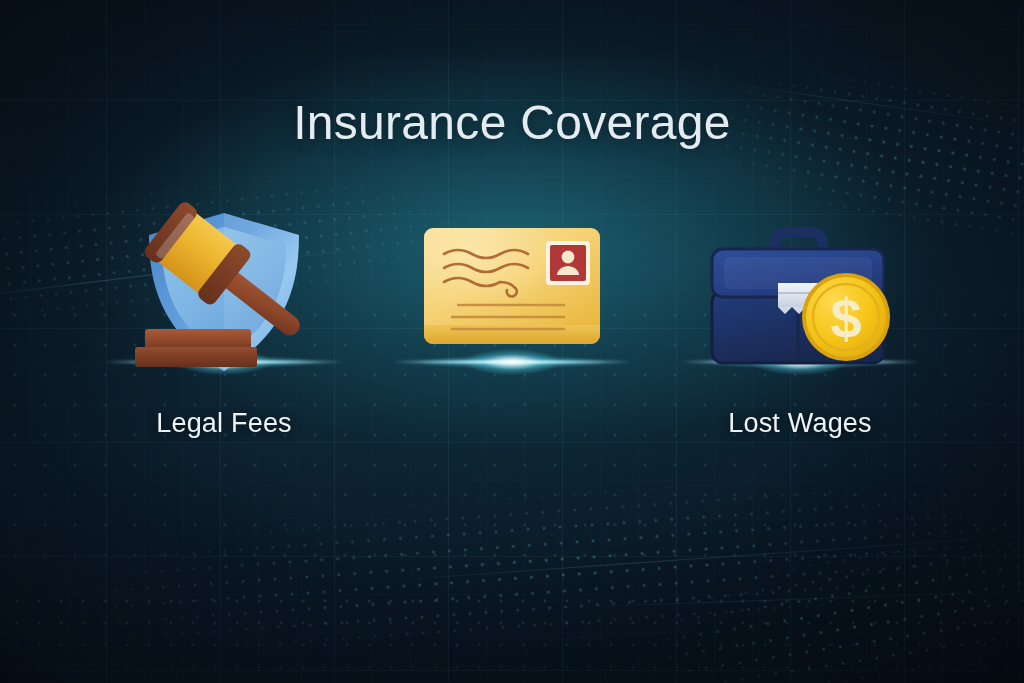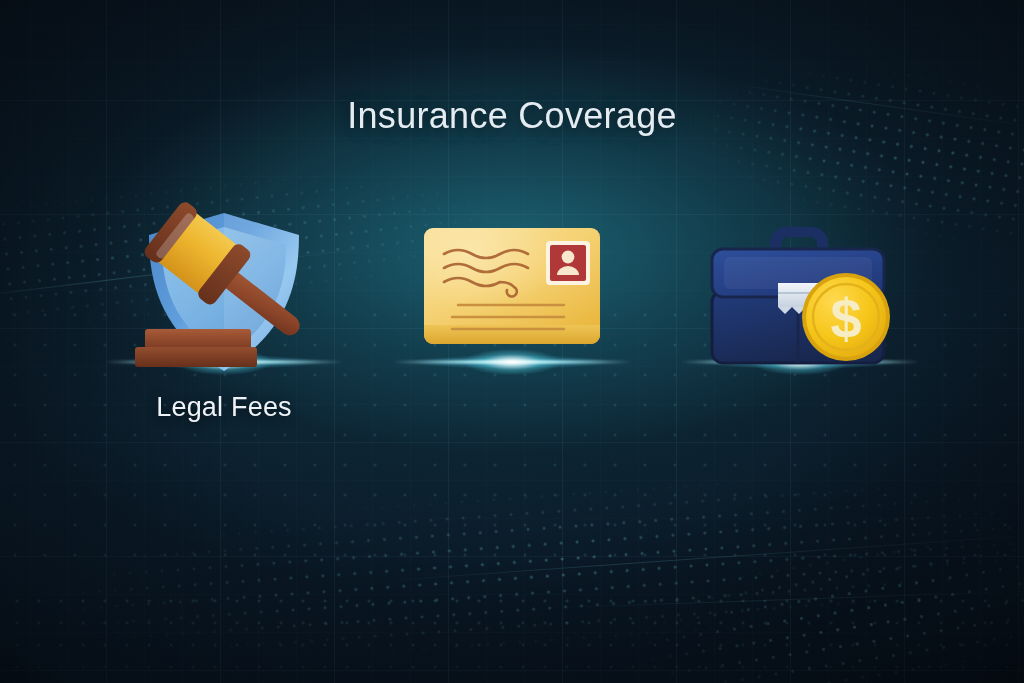--- a/index.html
+++ b/index.html
@@ -99,21 +99,21 @@
   .s4 { right:-60px; top:108px; width:360px; transform:rotate(8deg); opacity:.35; }
   .vignette {
     position:absolute; inset:0; pointer-events:none;
     background:radial-gradient(ellipse 72% 78% at 50% 48%, rgba(0,0,0,0) 42%, rgba(3,8,14,.55) 88%, rgba(2,6,11,.82) 100%);
   }
 
   
   #title {
     position:absolute; left:0; top:95px; width:1024px;
     text-align:center;
-    font-size:36px;
+    font-size:48px;
     font-weight:400;
     letter-spacing:.3px;
     color:#e4ecf1;
     text-shadow:0 2px 14px rgba(0,0,0,.55), 0 0 34px rgba(150,225,245,.16);
   }
 
   
   #cards {
     position:absolute; left:0; top:205px; width:1024px;
     display:flex; justify-content:center; align-items:flex-start;
@@ -144,21 +144,21 @@
   .glow::after {
     content:"";
     position:absolute; left:50%; top:50%;
     transform:translate(-50%,-50%);
     width:240px; height:3px;
     background:linear-gradient(90deg, rgba(120,235,255,0) 0%, rgba(190,248,255,.85) 30%, #ffffff 50%, rgba(190,248,255,.85) 70%, rgba(120,235,255,0) 100%);
     filter:blur(1.2px);
   }
 
   .card-label {
-    margin-top:7px;
+    margin-top:23px;
     font-size:27px;
     font-weight:400;
     color:#eef3f7;
     letter-spacing:.2px;
     text-shadow:0 2px 10px rgba(0,0,0,.6);
     white-space:nowrap;
   }
 </style>
 </head>
 <body>
@@ -333,16 +333,17 @@
           </g>
 
           <g>
             <circle cx="142" cy="112" r="44" fill="#d9a310"></circle>
             <circle cx="142" cy="112" r="40" fill="url(#coinG)"></circle>
             <circle cx="142" cy="112" r="33" fill="none" stroke="#e3b21a" stroke-width="2.4"></circle>
             <text x="142" y="113" text-anchor="middle" dominant-baseline="central" font-family="'Liberation Sans', sans-serif" font-size="56" font-weight="bold" fill="#f7edc4">$</text>
           </g>
         </svg>
       </div>
+      <div class="card-label">Lost Wages</div>
     </div>
 
   </div>
 </div>
 
 </body></html>

